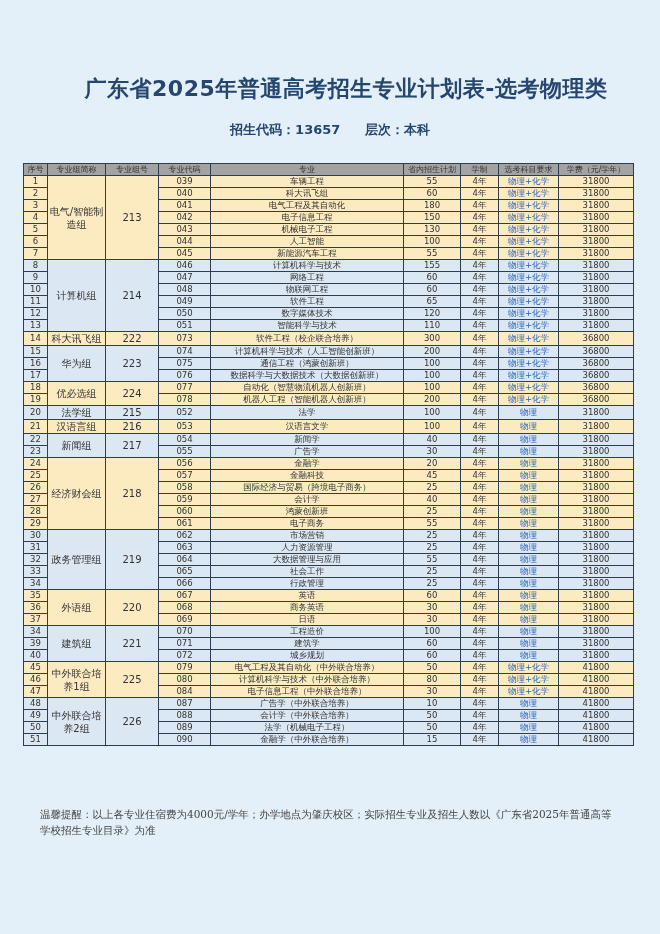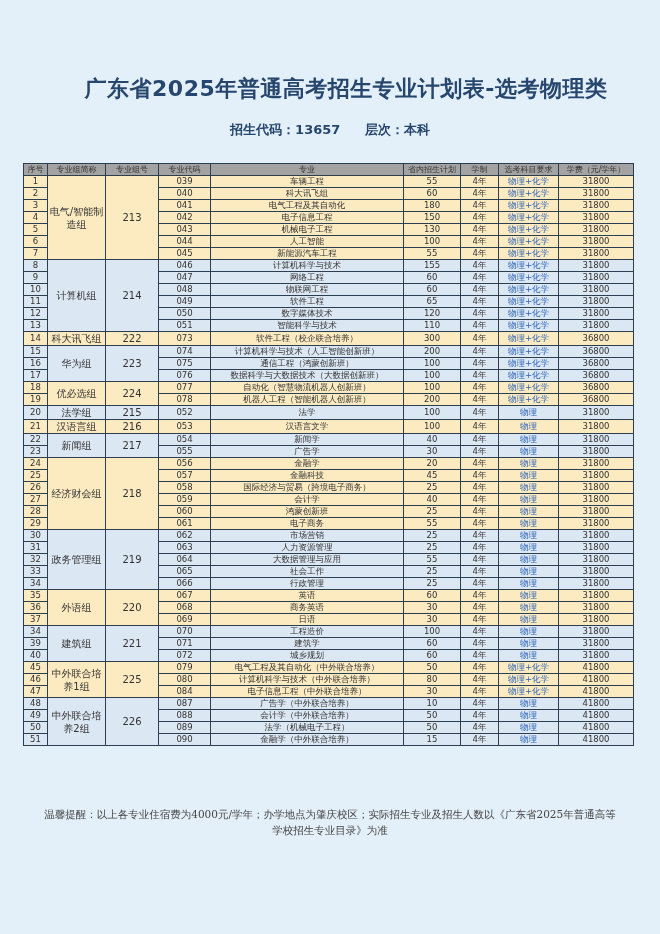--- a/index.html
+++ b/index.html
@@ -7,21 +7,21 @@
   .title{position:absolute;top:74px;left:0;width:628px;text-align:center;font-size:22px;font-weight:bold;color:#27466e;letter-spacing:0.5px;margin-left:32px;}
   .subtitle{position:absolute;top:121px;left:0;width:660px;text-align:center;font-size:13px;font-weight:bold;color:#27466e;}
   .subtitle span{margin:0 10px;}
   table{position:absolute;top:163px;left:23px;width:610px;border-collapse:collapse;table-layout:fixed;font-size:8.5px;color:#333;}
   td,th{border:1px solid #2c3e50;height:11px;padding:0;text-align:center;line-height:11px;white-space:nowrap;overflow:hidden;}
   th{font-weight:normal;background:#a3a3a3;color:#333;font-size:8px;}
   tr.y td{background:#fcebc1;}
   tr.b td{background:#dbe7f3;}
   td.grp{font-size:10px;white-space:normal;line-height:13px;}
   td.req{color:#2b62b8;text-align:center;}
-  .note{position:absolute;top:806px;left:40px;width:580px;text-align:center;font-family:"DejaVu Serif","Liberation Serif",serif;font-size:10.5px;color:#444;line-height:16px;}
+  .note{position:absolute;top:806px;left:40px;width:580px;font-family:"DejaVu Serif","Liberation Serif",serif;font-size:10.5px;color:#444;line-height:16px;}
 </style>
 </head>
 <body>
 
 <div class="title">广东省2025年普通高考招生专业计划表-选考物理类</div>
 <div class="subtitle">
   <span>招生代码：13657</span>
   <span>层次：本科</span>
 </div>
 

